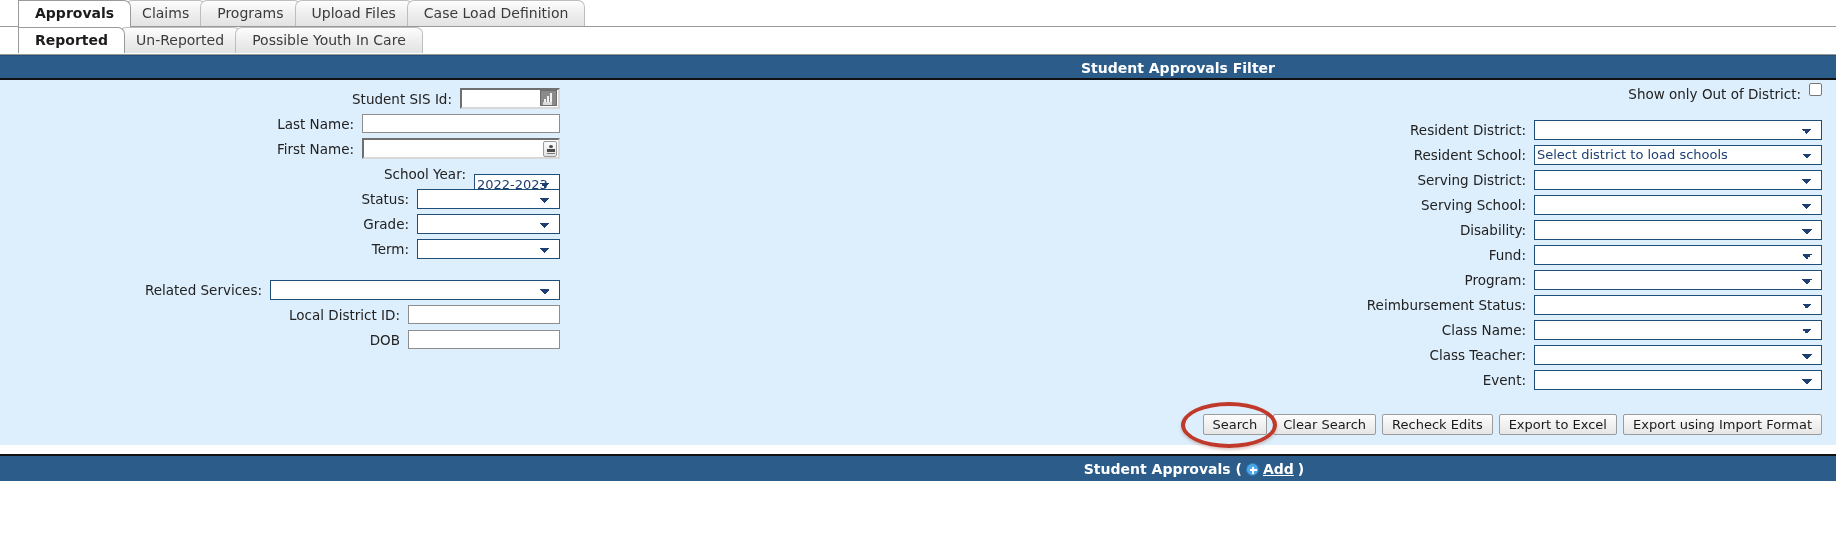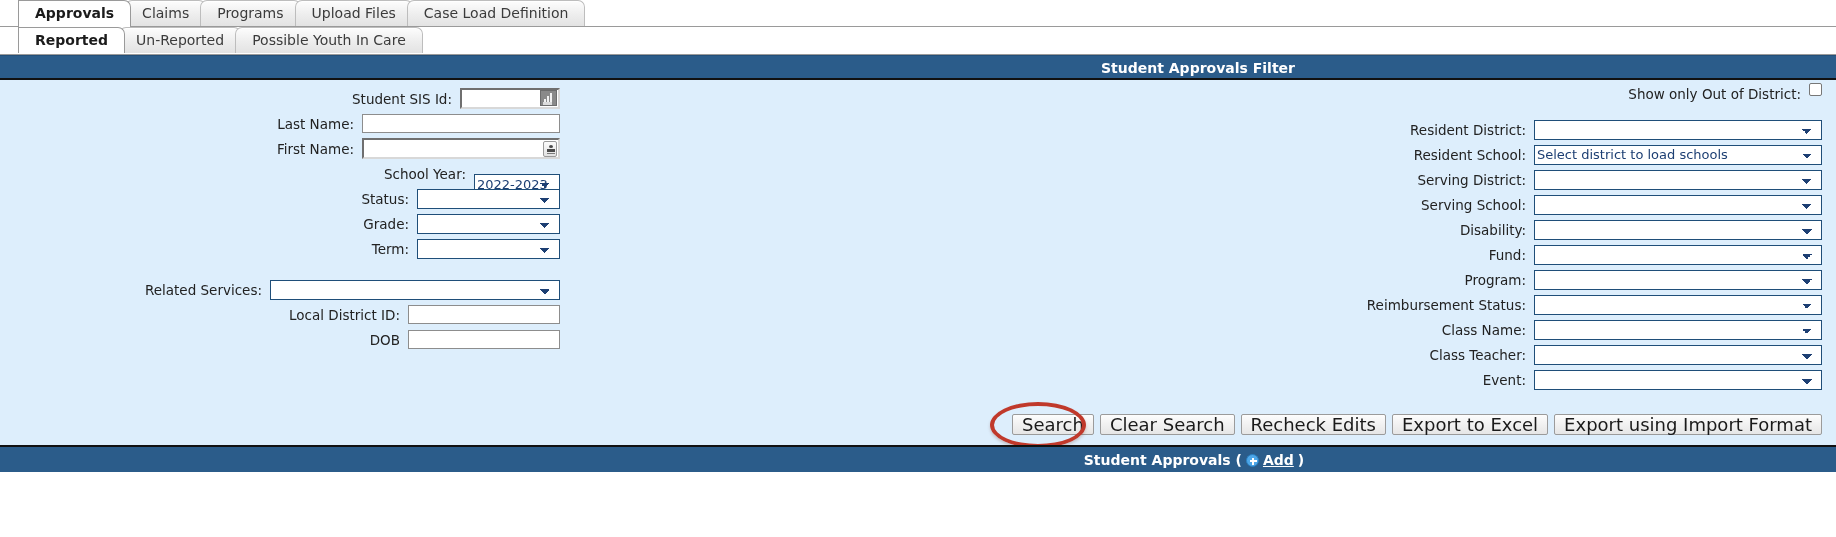--- a/index.html
+++ b/index.html
@@ -63,21 +63,21 @@
     background: #2b5c8a;
     border-top: 1px solid #244f78;
     border-bottom: 2px solid #111111;
     color: #ffffff;
     font-weight: bold;
     font-size: 14px;
     text-align: center;
     line-height: 24px;
     position: relative;
   }
-  .section-bar .bar-title { position: relative; left: 280px; }
+  .section-bar .bar-title { position: relative; left: 260px; }
 
   
   .filter-panel {
     position: relative;
     background: #ddeefc;
     height: 365px;
     width: 100%;
   }
 
   .col-left  { position: absolute; left: 0;    top: 0; width: 560px; }
@@ -175,21 +175,21 @@
     right: 14px;
     bottom: 10px;
     display: flex;
     align-items: center;
     gap: 6px;
   }
   .btn {
     height: 21px;
     line-height: 19px;
     padding: 0 9px;
-    font-size: 18px;
+    font-size: 13px;
     font-family: "DejaVu Sans", "Liberation Sans", sans-serif;
     color: #1a1a1a;
     background: linear-gradient(to bottom, #fdfdfd 0%, #f1f1f1 50%, #e6e6e6 100%);
     border: 1px solid #9b9b9b;
     border-radius: 2px;
     white-space: nowrap;
     cursor: pointer;
   }
   .search-wrap { position: relative; }
   .search-ellipse {
@@ -206,20 +206,21 @@
   .bottom-bar {
     height: 27px;
     background: #2b5c8a;
     border-top: 2px solid #111111;
     color: #ffffff;
     font-weight: bold;
     font-size: 14px;
     line-height: 26px;
     text-align: center;
     position: relative;
+    margin-top: 9px;
   }
   .bottom-bar .inner { position: relative; left: 276px; display: inline-flex; align-items: center; gap: 4px; }
   .plus-icon {
     display: inline-block;
     width: 13px; height: 13px;
     border-radius: 50%;
     background: #4da6e8;
     border: 1px solid #2a7fc0;
     position: relative;
     vertical-align: middle;

